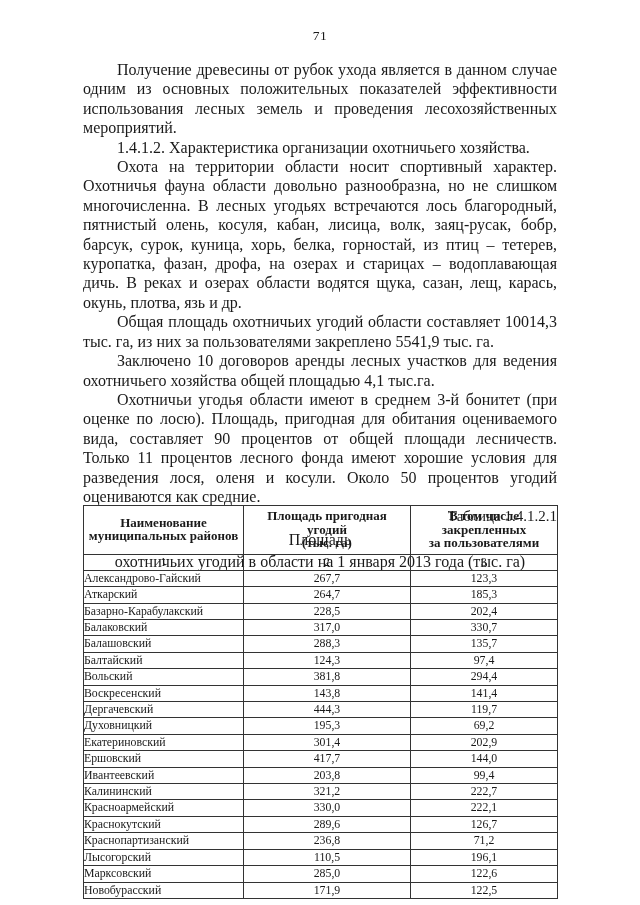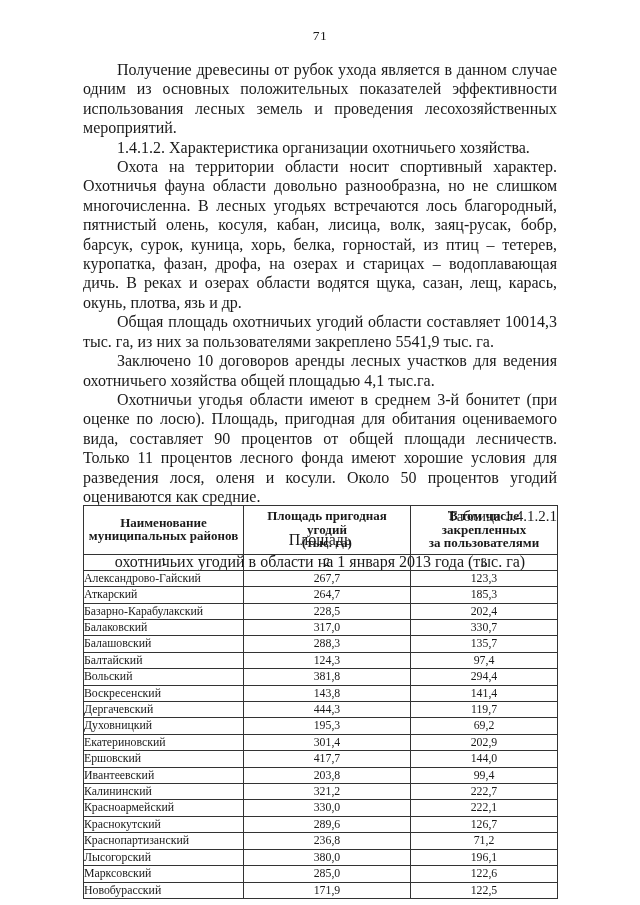--- a/index.html
+++ b/index.html
@@ -255,21 +255,21 @@
             <td class="c-num">289,6</td>
             <td class="c-num">126,7</td>
           </tr>
           <tr class="datarow">
             <td class="c-name">Краснопартизанский</td>
             <td class="c-num">236,8</td>
             <td class="c-num">71,2</td>
           </tr>
           <tr class="datarow">
             <td class="c-name">Лысогорский</td>
-            <td class="c-num">380,0</td>
+            <td class="c-num">110,5</td>
             <td class="c-num">196,1</td>
           </tr>
           <tr class="datarow">
             <td class="c-name">Марксовский</td>
             <td class="c-num">285,0</td>
             <td class="c-num">122,6</td>
           </tr>
           <tr class="datarow">
             <td class="c-name">Новобурасский</td>
             <td class="c-num">171,9</td>

